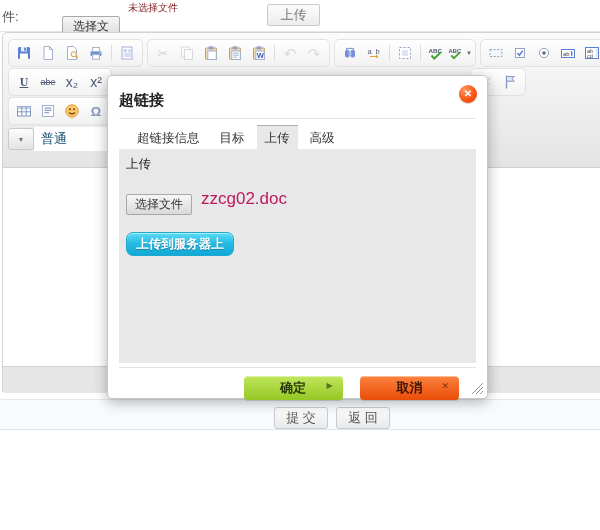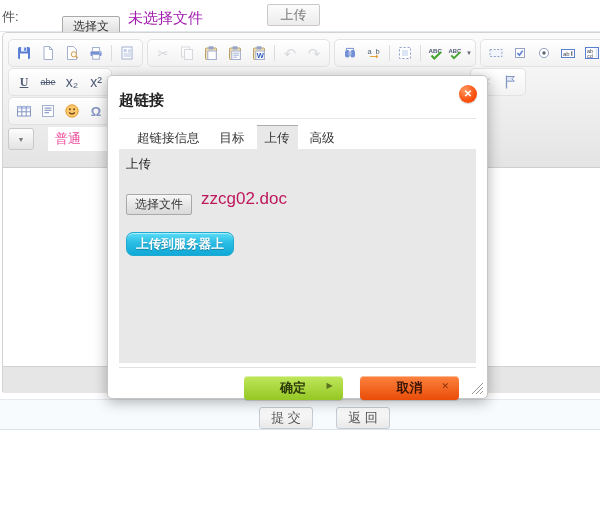--- a/index.html
+++ b/index.html
@@ -11,21 +11,21 @@
   }
   
   .attach-row{position:absolute;left:0;top:0;width:600px;height:31px;border-bottom:1px solid #e2e8ee;background:#fff;}
   .attach-label{position:absolute;left:2px;top:8px;font-size:13px;color:#555;}
   .btn-native{
     box-sizing:border-box;border:1px solid #a9a9a9;border-radius:2px;
     background:linear-gradient(#f7f7f7,#e9e9e9 45%,#d9d9d9);
     font-size:12px;color:#333;font-family:inherit;cursor:pointer;margin-top:12px;
   }
   .attach-choose{position:absolute;left:62px;top:4px;width:58px;height:22px;}
-  .attach-nofile{position:absolute;left:128px;top:9px;font-size:15px;color:#a21caf;}
+  .attach-nofile{position:absolute;left:128px;top:1px;font-size:10px;color:#7f1d1d;}
   .attach-upload{
     position:absolute;left:267px;top:4px;width:53px;height:22px;box-sizing:border-box;
     border:1px solid #c9c9c9;border-radius:2px;background:linear-gradient(#fcfcfc,#ececec);
     font-size:13px;color:#777;font-family:inherit;cursor:pointer;
   }
   .attach-hint{position:absolute;left:344px;top:10px;font-size:15px;color:#6b6b6b;letter-spacing:.5px;}
 
   
   .editor{
     position:absolute;left:2px;top:32px;width:604px;height:360px;box-sizing:border-box;
@@ -53,37 +53,37 @@
   .i-s{font-size:9px;text-decoration:line-through;color:#4e5a75;}
   .i-xs{font-size:14px;color:#4e5a75;}
   .i-om{font-size:13px;font-weight:bold;color:#8495c0;}
   
   .combo-btn{
     width:26px;height:22px;box-sizing:border-box;margin-top:2px;
     border:1px solid #c9c9c9;border-radius:3px;background:linear-gradient(#fdfdfd,#e3e3e3);
     display:inline-flex;align-items:center;justify-content:center;font-size:7px;color:#777;cursor:pointer;
   }
   .combo-box{
-    margin-left:14px;margin-top:1px;width:76px;height:24px;background:#fff;
-    display:inline-flex;align-items:center;padding-left:7px;font-size:13px;color:#ec4899;cursor:pointer;
+    margin-top:1px;width:76px;height:24px;background:#fff;
+    display:inline-flex;align-items:center;padding-left:7px;font-size:13px;color:#0c4a6e;cursor:pointer;
   }
   .content{height:198px;background:#fff;border-top:1px solid #cfcfcf;}
   .pathbar{height:26px;background:#e6e6e6;border-top:1px solid #d2d2d2;}
 
   
   .bottombar{
     position:absolute;left:0;top:399px;width:600px;height:31px;box-sizing:border-box;
     background:#f8fbfd;border-top:1px solid #e3e9ee;border-bottom:1px solid #dce4ea;
   }
   .bar-btn{
     position:absolute;top:7px;width:54px;height:22px;box-sizing:border-box;
     border:1px solid #c5ccd4;border-radius:3px;background:linear-gradient(#fdfdfd,#e9e9e9);
     font-size:13px;color:#555;font-family:inherit;cursor:pointer;padding:0;
   }
-  .bar-submit{left:259px;}
+  .bar-submit{left:274px;}
   .bar-back{left:336px;}
 
   
   .dialog{
     position:absolute;left:107px;top:75px;width:381px;height:324px;box-sizing:border-box;
     background:#fff;border:1px solid #c6c6c6;border-radius:5px;
     box-shadow:0 3px 14px rgba(0,0,0,.3);padding:10px 11px;z-index:10;
   }
   .dlg-title{font-size:15px;font-weight:bold;color:#222;margin-top:5px;}
   .dlg-close{

